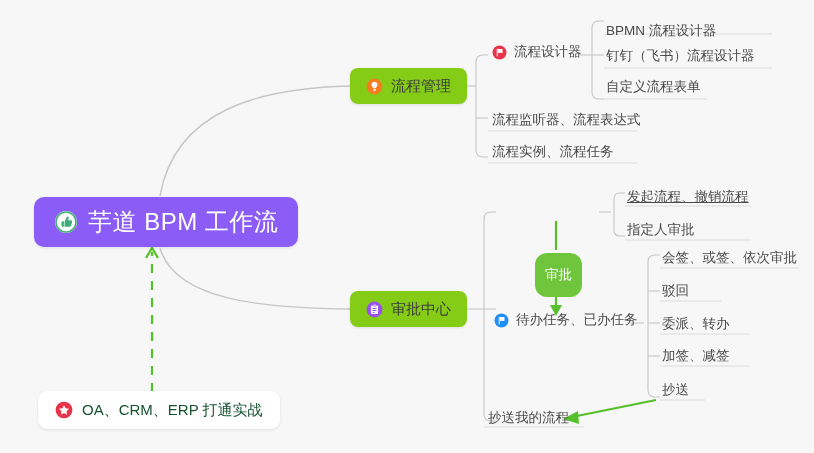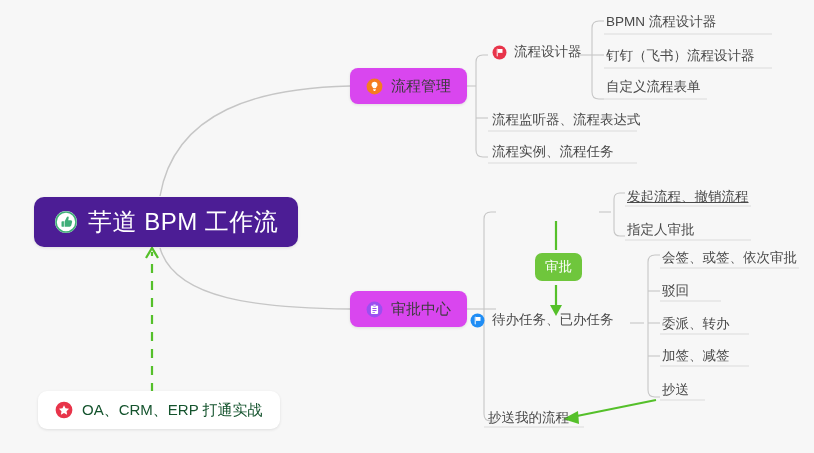--- a/index.html
+++ b/index.html
@@ -9,40 +9,40 @@
     font-family:"Liberation Sans","DejaVu Sans",sans-serif;
     overflow:hidden;
   }
   #canvas{position:relative;width:814px;height:453px;}
   #wires{position:absolute;left:0;top:0;width:814px;height:453px;pointer-events:none;}
 
   
   .root-node{
     position:absolute;
     display:flex;align-items:center;gap:10px;
-    background:#4c1d95;
+    background:#8b5cf6;
     border-radius:10px;
     padding:0 20px;
     height:50px;
     box-shadow:0 1px 3px rgba(0,0,0,0.10);
     box-sizing:border-box;
   }
   .root-label{
     color:#ffffff;
     font-size:24px;
     line-height:1;
     letter-spacing:.5px;
     white-space:nowrap;
   }
 
   
   .branch-node{
     position:absolute;
     display:flex;align-items:center;gap:8px;
-    background:#d946ef;
+    background:#84cc16;
     border-radius:8px;
     padding:0 16px;
     height:36px;
     box-shadow:0 1px 3px rgba(0,0,0,0.10);
     box-sizing:border-box;
   }
   .branch-label{
     color:#3c3c3c;
     font-size:15px;
     white-space:nowrap;
@@ -73,23 +73,23 @@
     padding-bottom:5px;
     box-sizing:border-box;
   }
 
   
   .pill{
     position:absolute;
     display:flex;align-items:center;justify-content:flex-end;
     background:#6fc63c;
     color:#ffffff;
-    border-radius:7px;
+    border-radius:12px;
     font-size:13.5px;
-    height:28px;
+    height:44px;
     padding:0 10px;
     box-sizing:border-box;
     white-space:nowrap;
   }
 
   
   .ico{display:inline-block;flex:0 0 auto;line-height:0;}
   .ico svg{display:block;}
 </style>
 </head>
@@ -236,32 +236,32 @@
   </div>
 
   <div class="leaf" style="left:492px;top:111px;">
     <span>流程监听器、流程表达式</span>
   </div>
 
   <div class="leaf" style="left:492px;top:143px;text-align:center;">
     <span>流程实例、流程任务</span>
   </div>
 
-  <div class="leaf" style="left:606px;top:13px;">
+  <div class="leaf" style="left:606px;top:22px;">
     <span>BPMN 流程设计器</span>
   </div>
   <div class="leaf" style="left:606px;top:47px;">
     <span>钉钉（飞书）流程设计器</span>
   </div>
   <div class="leaf" style="left:606px;top:78px;">
     <span>自定义流程表单</span>
   </div>
 
 
-  <div class="leaf" style="left:470px;top:311px;justify-content:flex-end;">
+  <div class="leaf" style="left:494px;top:311px;justify-content:flex-end;">
     <span class="ico">
       <svg width="15" height="15" viewBox="0 0 20 20">
         <circle cx="10" cy="10" r="9.3" fill="#1f8df5"></circle>
         <rect x="6.3" y="4.8" width="1.3" height="10.6" rx="0.6" fill="#ffffff"></rect>
         <path d="M7.9 5.3h6.1v5.2H7.9z" fill="#ffffff"></path>
       </svg>
     </span>
     <span>待办任务、已办任务</span>
   </div>
 

